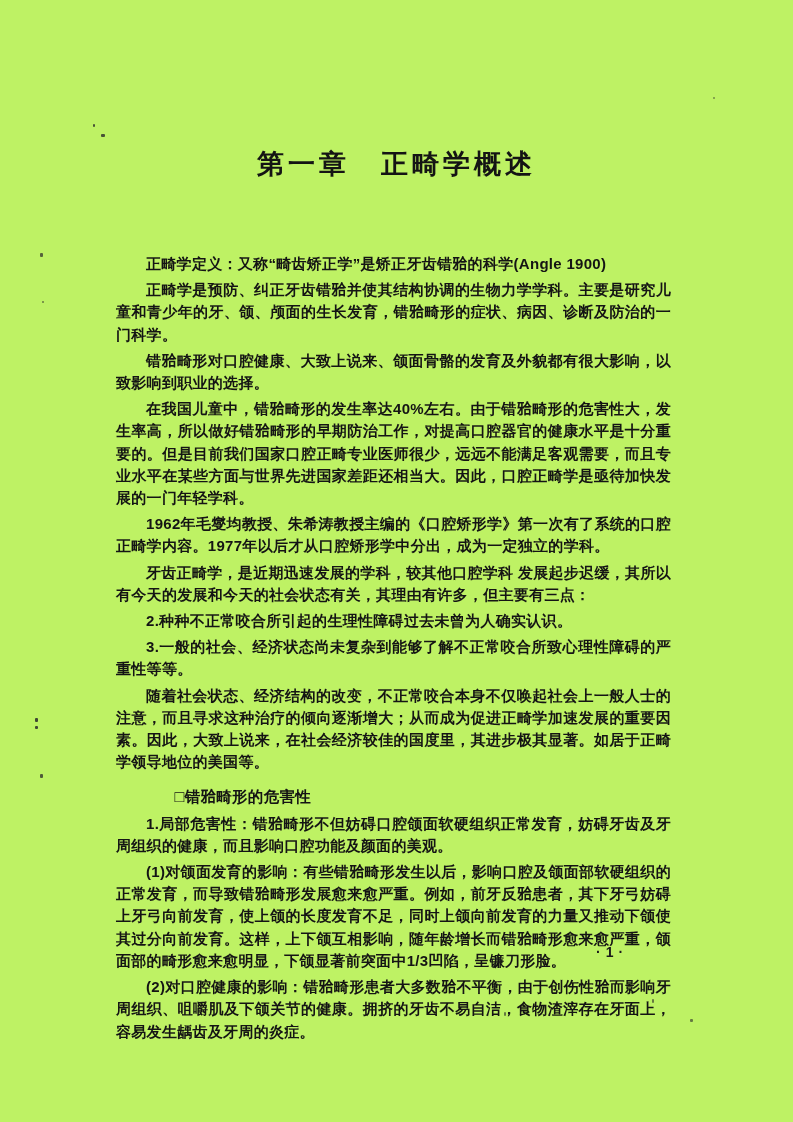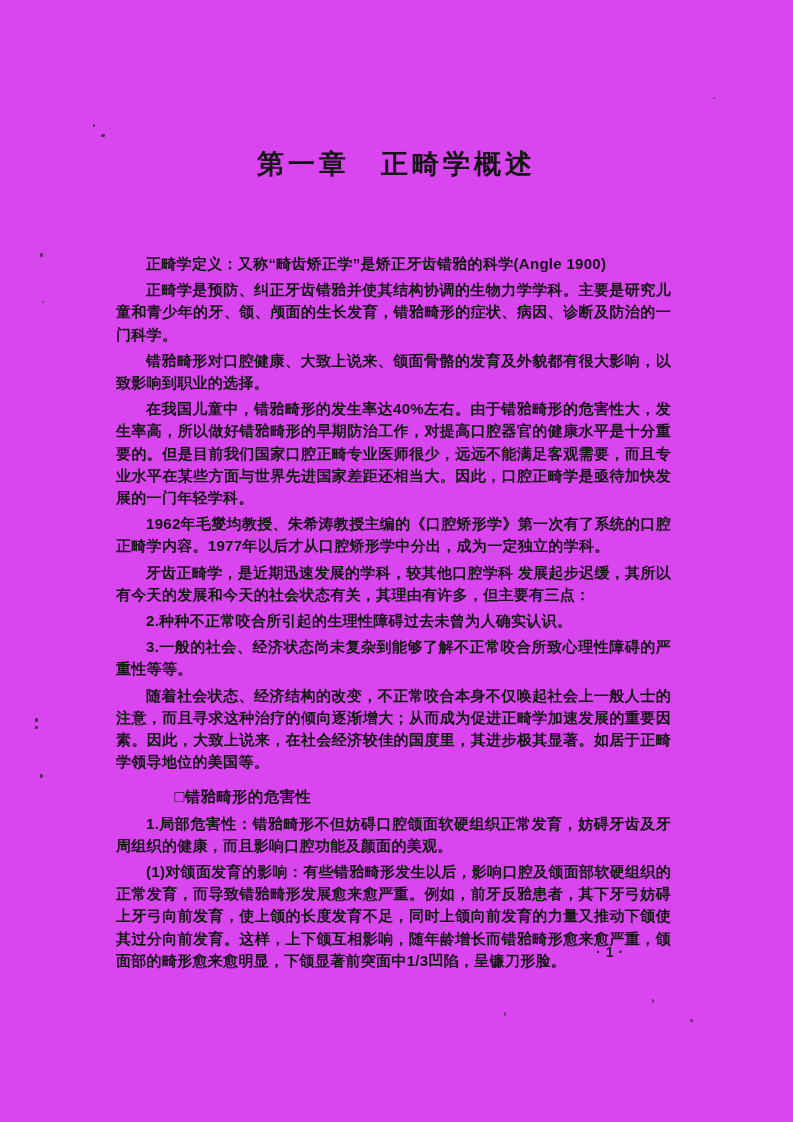--- a/index.html
+++ b/index.html
@@ -4,21 +4,21 @@
 <style>
   html, body {
     margin: 0;
     padding: 0;
     background: #ffffff;
   }
   .page {
     position: relative;
     width: 793px;
     height: 1122px;
-    background: #d946ef;
+    background: #bef264;
     overflow: hidden;
     font-family: "Liberation Sans", sans-serif;
     color: #141414;
   }
   .chapter-title {
     position: absolute;
     top: 146px;
     left: 0;
     right: 0;
     margin: 0;
@@ -97,20 +97,21 @@
     <p class="para">2.种种不正常咬合所引起的生理性障碍过去未曾为人确实认识。</p>
     <p class="para">3.一般的社会、经济状态尚未复杂到能够了解不正常咬合所致心理性障碍的严重性等等。</p>
     <p class="para">随着社会状态、经济结构的改变，不正常咬合本身不仅唤起社会上一般人士的注意，而且寻求这种治疗的倾向逐渐增大；从而成为促进正畸学加速发展的重要因素。因此，大致上说来，在社会经济较佳的国度里，其进步极其显著。如居于正畸学领导地位的美国等。</p>
 
     <div class="section-heading">
       <span class="bullet">□</span><span>错𬌗畸形的危害性</span>
     </div>
 
     <p class="para">1.局部危害性：错𬌗畸形不但妨碍口腔颌面软硬组织正常发育，妨碍牙齿及牙周组织的健康，而且影响口腔功能及颜面的美观。</p>
     <p class="para">(1)对颌面发育的影响：有些错𬌗畸形发生以后，影响口腔及颌面部软硬组织的正常发育，而导致错𬌗畸形发展愈来愈严重。例如，前牙反𬌗患者，其下牙弓妨碍上牙弓向前发育，使上颌的长度发育不足，同时上颌向前发育的力量又推动下颌使其过分向前发育。这样，上下颌互相影响，随年龄增长而错𬌗畸形愈来愈严重，颌面部的畸形愈来愈明显，下颌显著前突面中1/3凹陷，呈镰刀形脸。</p>
+    <p class="para">(2)对口腔健康的影响：错𬌗畸形患者大多数𬌗不平衡，由于创伤性𬌗而影响牙周组织、咀嚼肌及下颌关节的健康。拥挤的牙齿不易自洁，食物渣滓存在牙面上，容易发生龋齿及牙周的炎症。</p>
   </div>
 
   <div class="page-number">·1·</div>
 
   <div class="speck s1"></div>
   <div class="speck s2"></div>
   <div class="speck s3"></div>
   <div class="speck s4"></div>
   <div class="speck s5"></div>
   <div class="speck s6"></div>

